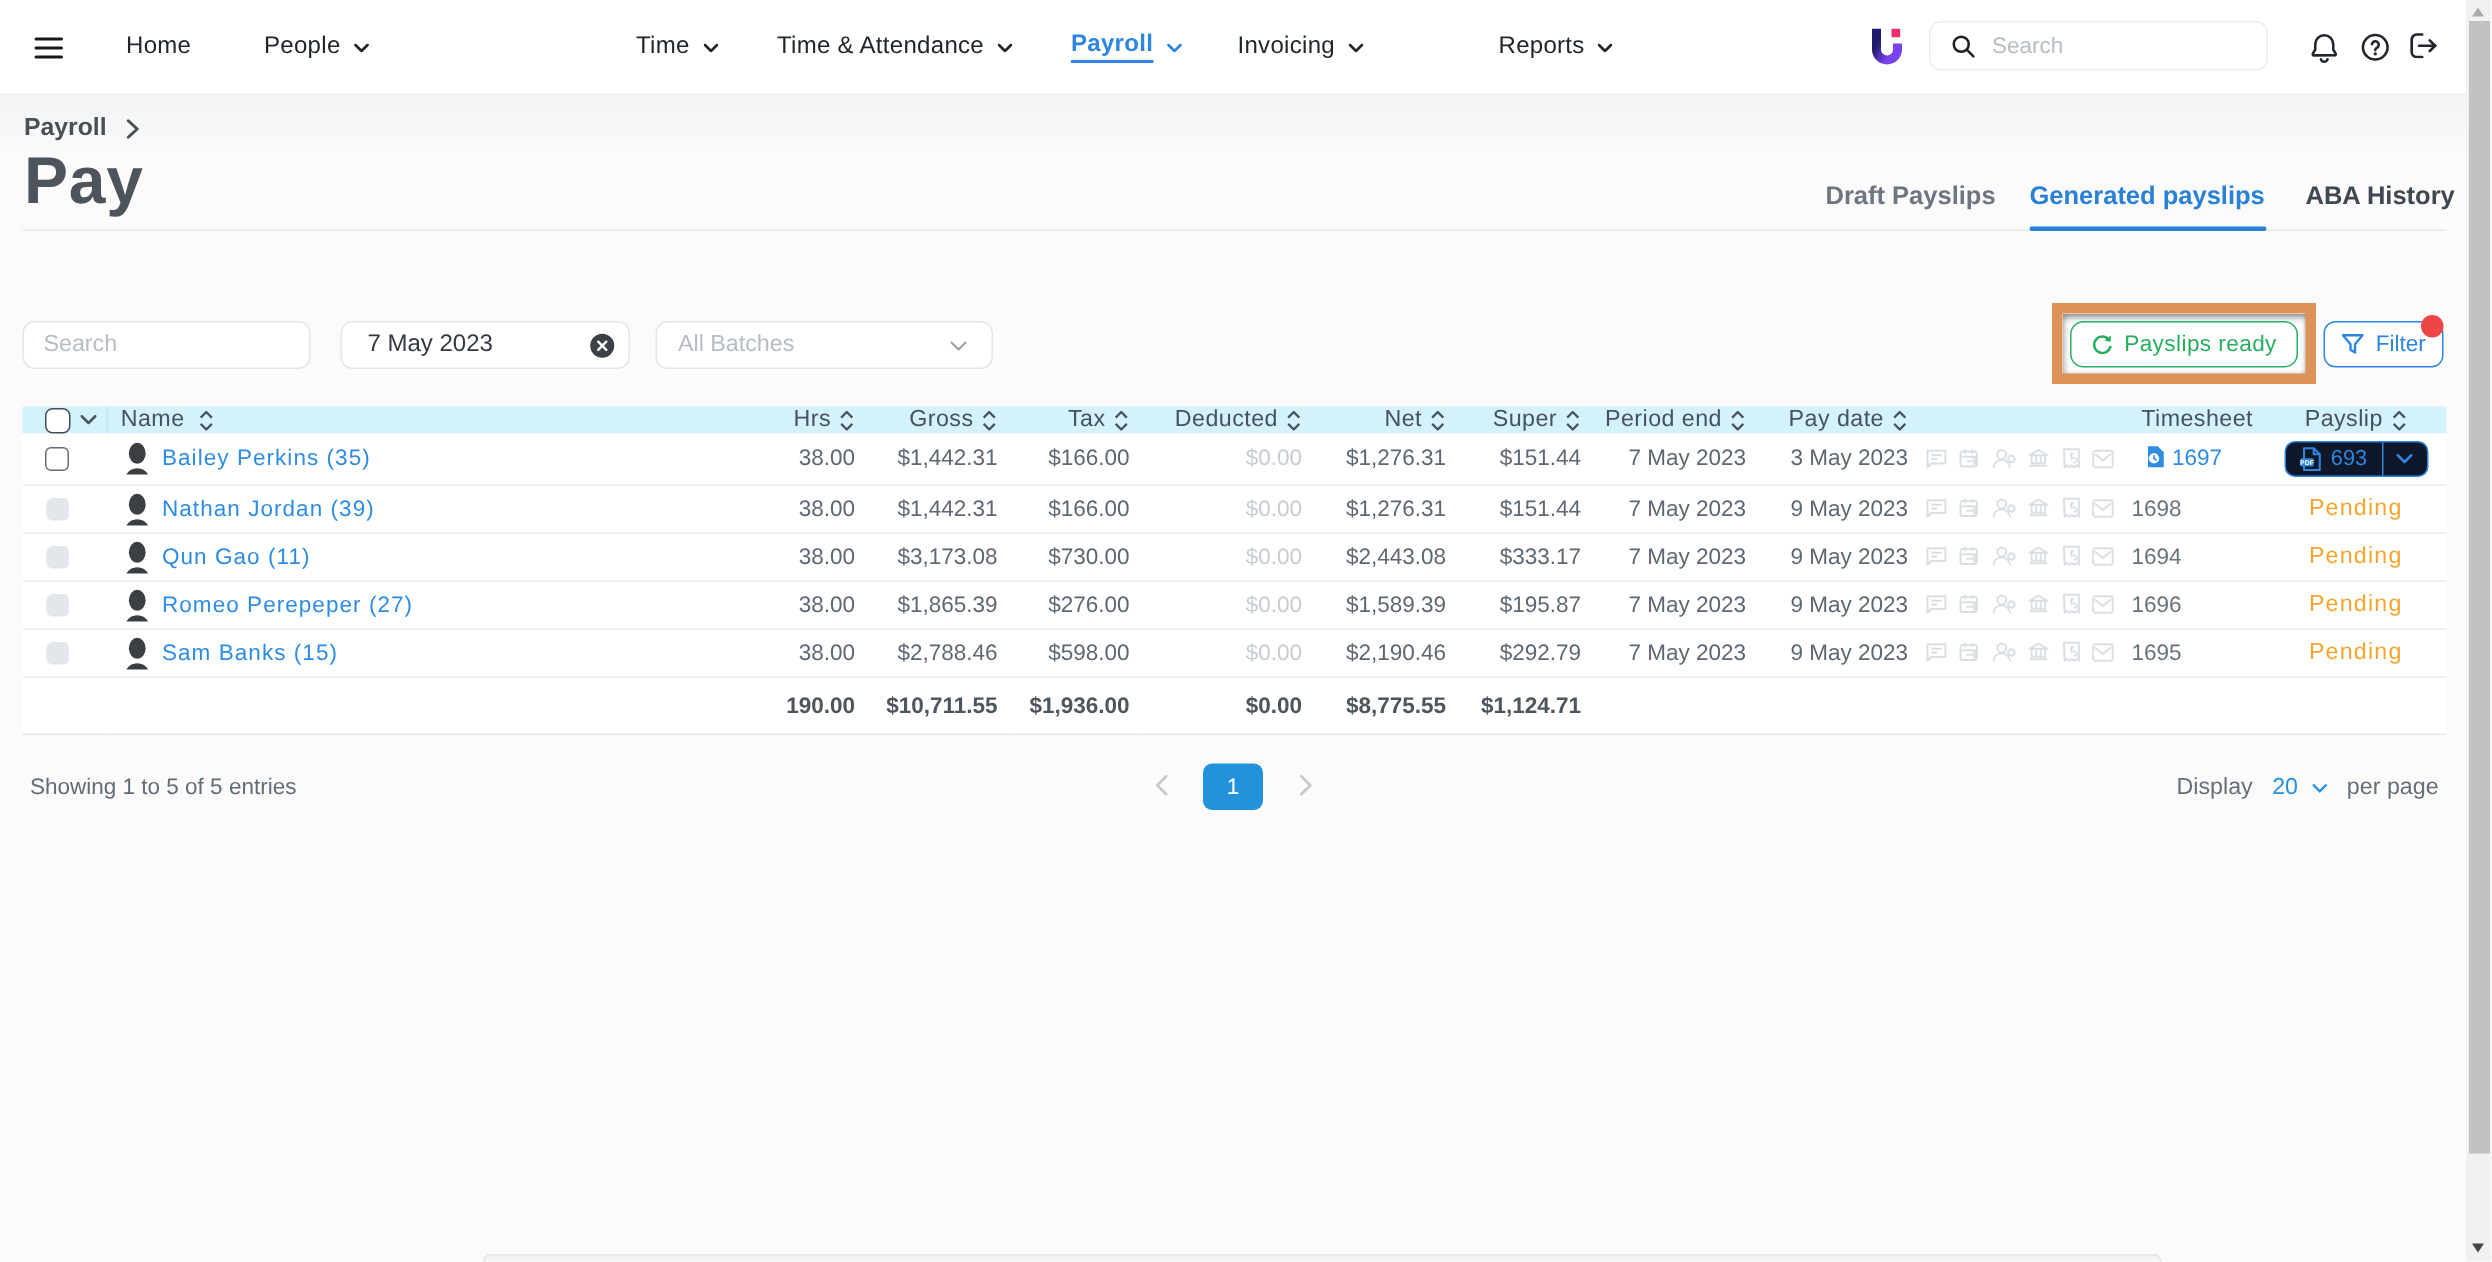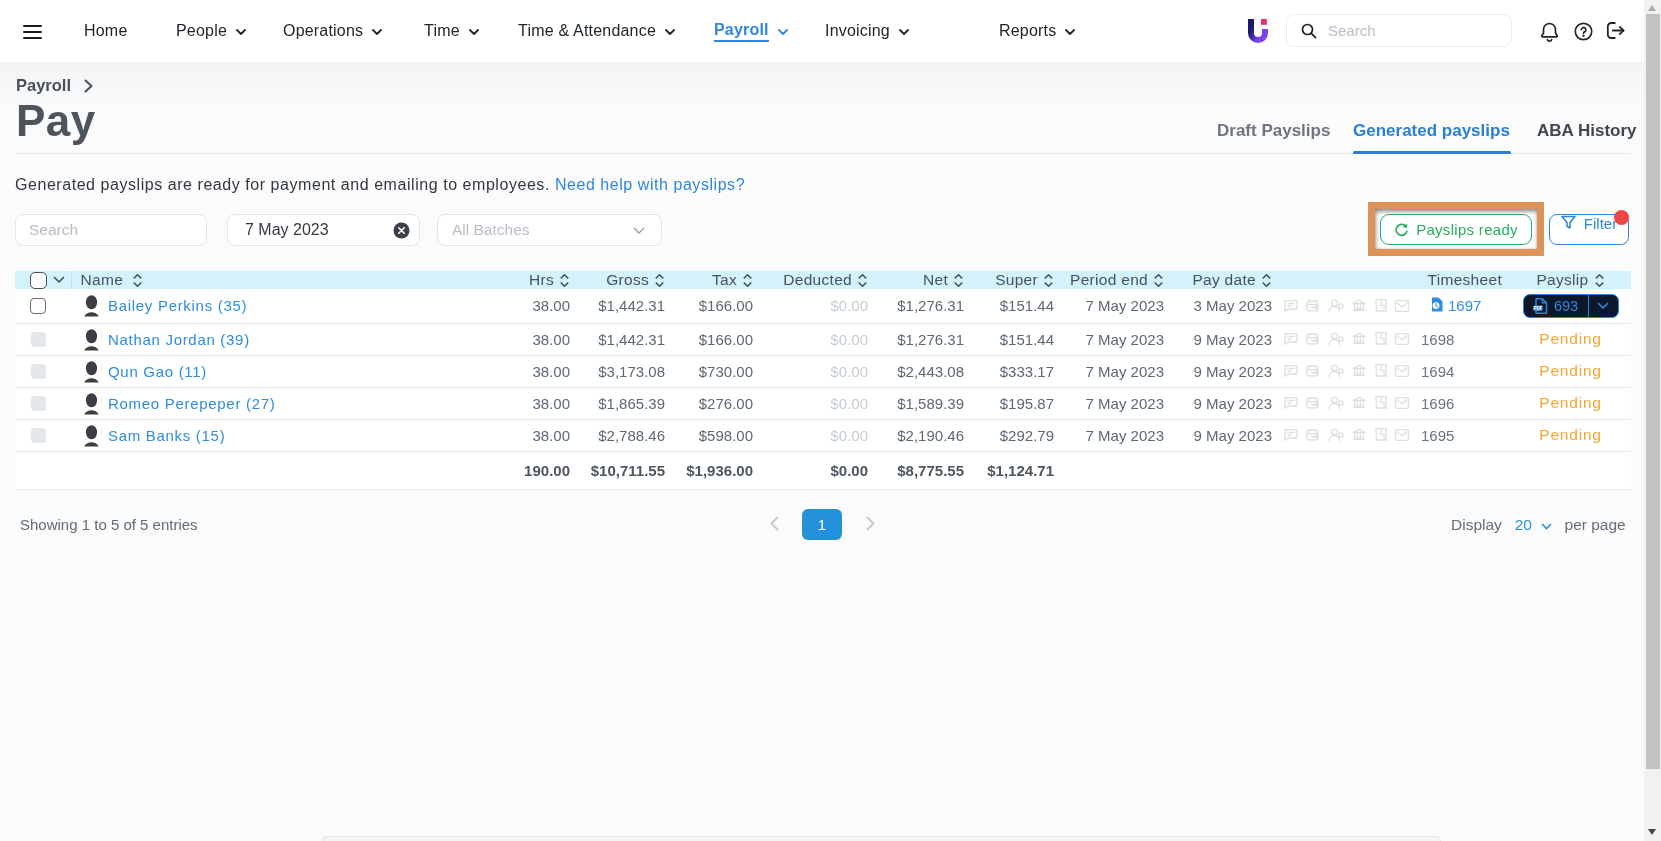--- a/index.html
+++ b/index.html
@@ -29,21 +29,21 @@
 .tab.active { color:#2980d5; }
 .tabline { position:absolute; left:1353px; top:151px; width:158px; height:3px; background:#2980d5; border-radius:2px; }
 .desc { position:absolute; left:15px; top:176px; font-size:16px; color:#31383f; letter-spacing:0.55px; }
 .desc a { color:#2e86de; text-decoration:none; }
 
 .input { position:absolute; top:214px; height:32px; border:1px solid #e2e6e9; border-radius:8px; background:#fff; display:flex; align-items:center; font-size:15.5px; }
 .ph2 { color:#b7bdc5; }
 
 .hilite { position:absolute; left:1368px; top:202px; width:176px; height:54px; border:7px solid #dd9257; background:#fff; box-shadow: inset 0 4px 5px -2px rgba(90,90,90,0.8), inset 4px 0 5px -3px rgba(90,90,90,0.45), inset -2px 0 3px -2px rgba(90,90,90,0.3), inset 0 -2px 3px -2px rgba(90,90,90,0.3); }
 .btn-green { position:absolute; left:1380px; top:214px; width:152px; height:31px; border:1.2px solid #27ae60; border-radius:9px; background:#fff; color:#27ae60; font-size:15px; display:flex; align-items:center; justify-content:center; gap:8px; }
-.btn-filter { position:absolute; left:1549px; top:214px; width:80px; height:31px; border:1.5px solid #2e86de; border-radius:8px; background:#fff; color:#2e86de; font-size:15px; display:flex; justify-content:center; gap:8px; }
+.btn-filter { position:absolute; left:1549px; top:214px; width:80px; height:31px; border:1.5px solid #2e86de; border-radius:8px; background:#fff; color:#2e86de; font-size:15px; display:flex; align-items:center; justify-content:center; gap:8px; }
 .reddot { position:absolute; left:1614px; top:210px; width:15px; height:15px; border-radius:50%; background:#ee4545; }
 
 table.grid { position:absolute; left:15px; top:271px; width:1616px; border-collapse:collapse; table-layout:fixed; }
 table.grid th { background:#d3f2fc; height:14px; font-size:15.5px; font-weight:500; color:#47525c; letter-spacing:0.3px; }
 table.grid td { background:#fff; height:32px; font-size:15px; color:#5d6873; border-bottom:1px solid #e7e9eb; }
 table.grid td.light { color:#c6cdd3; }
 table.grid tr.r1 td { height:34px; }
 td.num, th.num { text-align:right; padding-right:8px; }
 .hwrap { display:inline-flex; align-items:center; gap:5px; }
 
@@ -82,26 +82,20 @@
     <div class="burger">
         <div></div>
         <div></div>
         <div></div>
       </div>
     <div class="navitem" style="left:84px;">
         <span class="lbl">Home</span>
       </div>
     <div class="navitem" style="left:176px;">
         <span class="lbl">People</span>
-        <svg width="10" height="6" viewBox="0 0 10 6">
-          <path d="M1 1l4 4 4-4" fill="none" stroke="#22262a" stroke-width="1.8" stroke-linecap="round" stroke-linejoin="round"></path>
-        </svg>
-      </div>
-    <div class="navitem" style="left:283px;">
-        <span class="lbl">Operations</span>
         <svg width="10" height="6" viewBox="0 0 10 6">
           <path d="M1 1l4 4 4-4" fill="none" stroke="#22262a" stroke-width="1.8" stroke-linecap="round" stroke-linejoin="round"></path>
         </svg>
       </div>
     <div class="navitem" style="left:424px;">
         <span class="lbl">Time</span>
         <svg width="10" height="6" viewBox="0 0 10 6">
           <path d="M1 1l4 4 4-4" fill="none" stroke="#22262a" stroke-width="1.8" stroke-linecap="round" stroke-linejoin="round"></path>
         </svg>
       </div>
@@ -174,21 +168,20 @@
       </svg>
   </div>
   <h1 class="pay">Pay</h1>
   <div class="hline"></div>
   <div class="tabs">
     <div class="tab gray" style="left:1217px;">Draft Payslips</div>
     <div class="tab active" style="left:1353px;">Generated payslips</div>
     <div class="tab dark" style="left:1537px;">ABA History</div>
   </div>
   <div class="tabline"></div>
-  <div class="desc">Generated payslips are ready for payment and emailing to employees. <a href="#">Need help with payslips?</a></div>
 
   <div class="input" style="left:15px; width:192px;">
       <span class="ph2" style="margin-left:13px;">Search</span>
     </div>
   <div class="input" style="left:227px; width:193px; color:#333a41;">
       <span style="margin-left:17px; font-size:16px;">7 May 2023</span>
     <svg style="position:absolute; right:9px;" width="17" height="17" viewBox="0 0 17 17">
         <circle cx="8.5" cy="8.5" r="8" fill="#3c4147"></circle>
         <path d="M5.8 5.8 l5.4 5.4 M11.2 5.8 l-5.4 5.4" stroke="#fff" stroke-width="1.6" stroke-linecap="round"></path>
       </svg>

